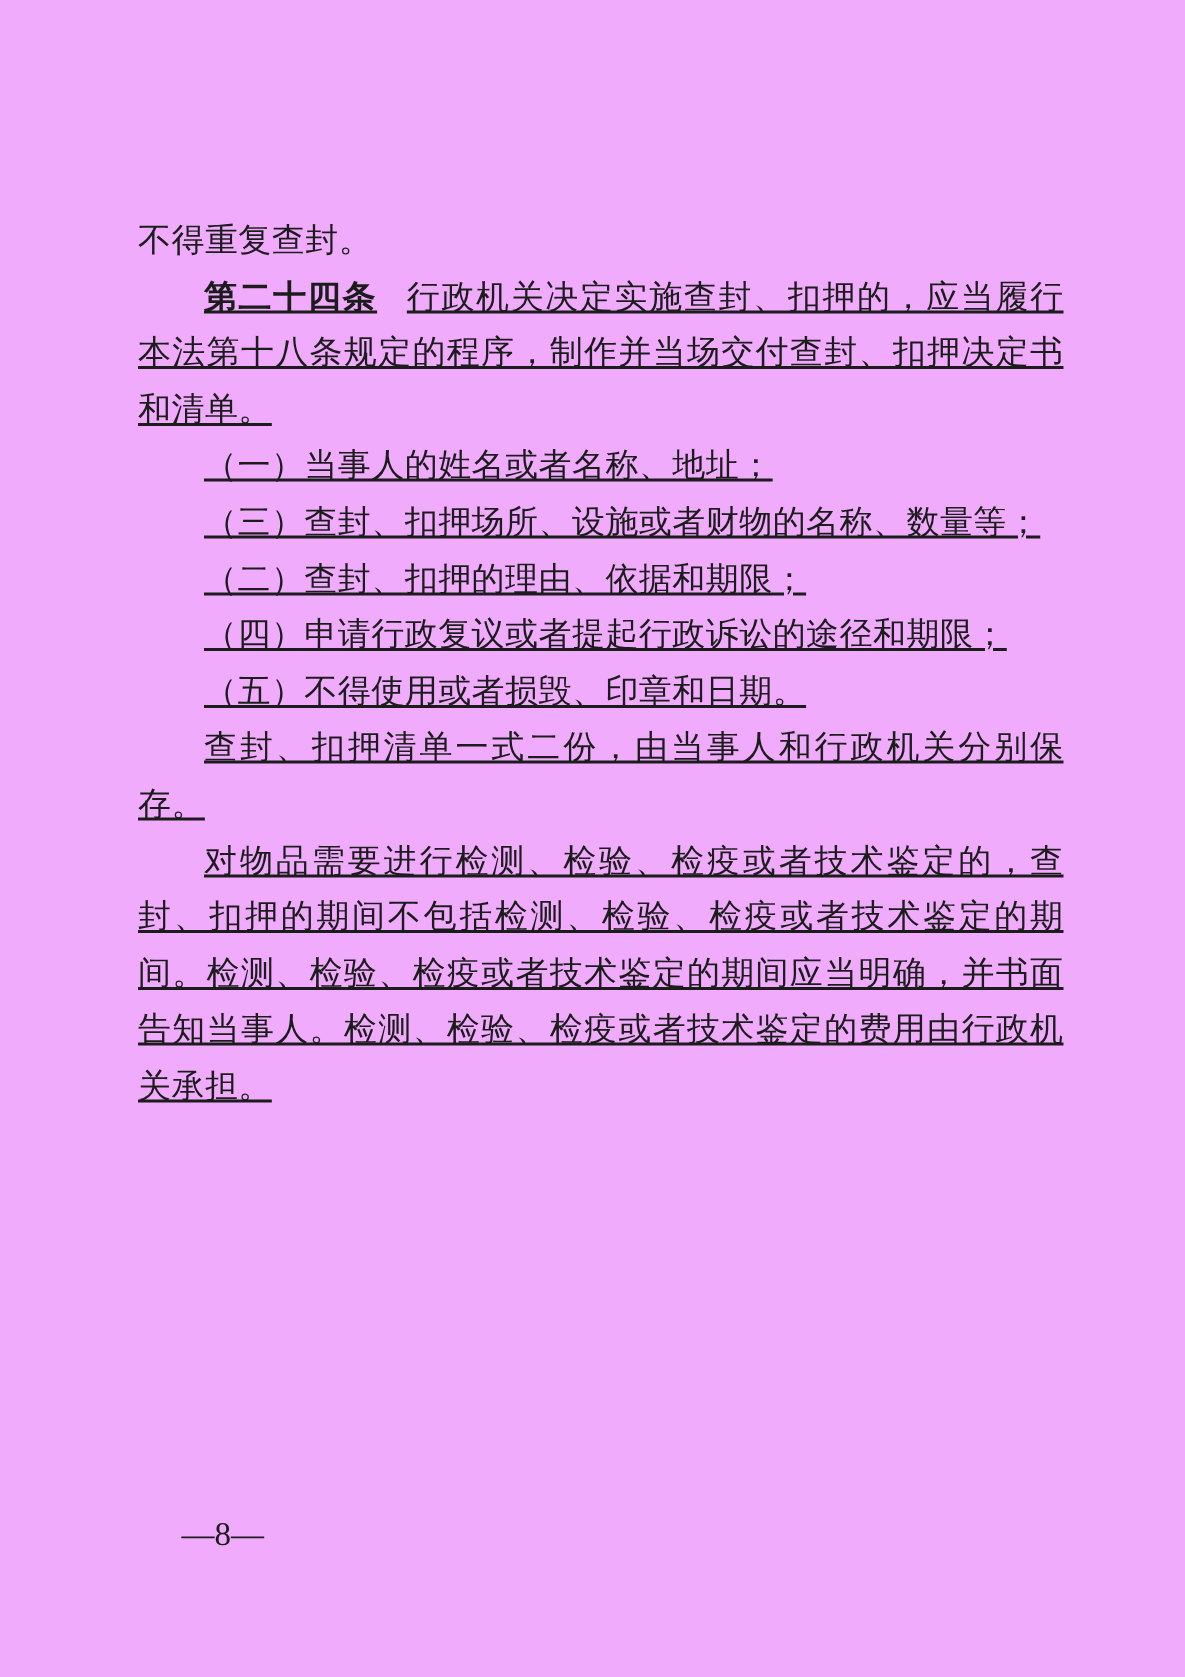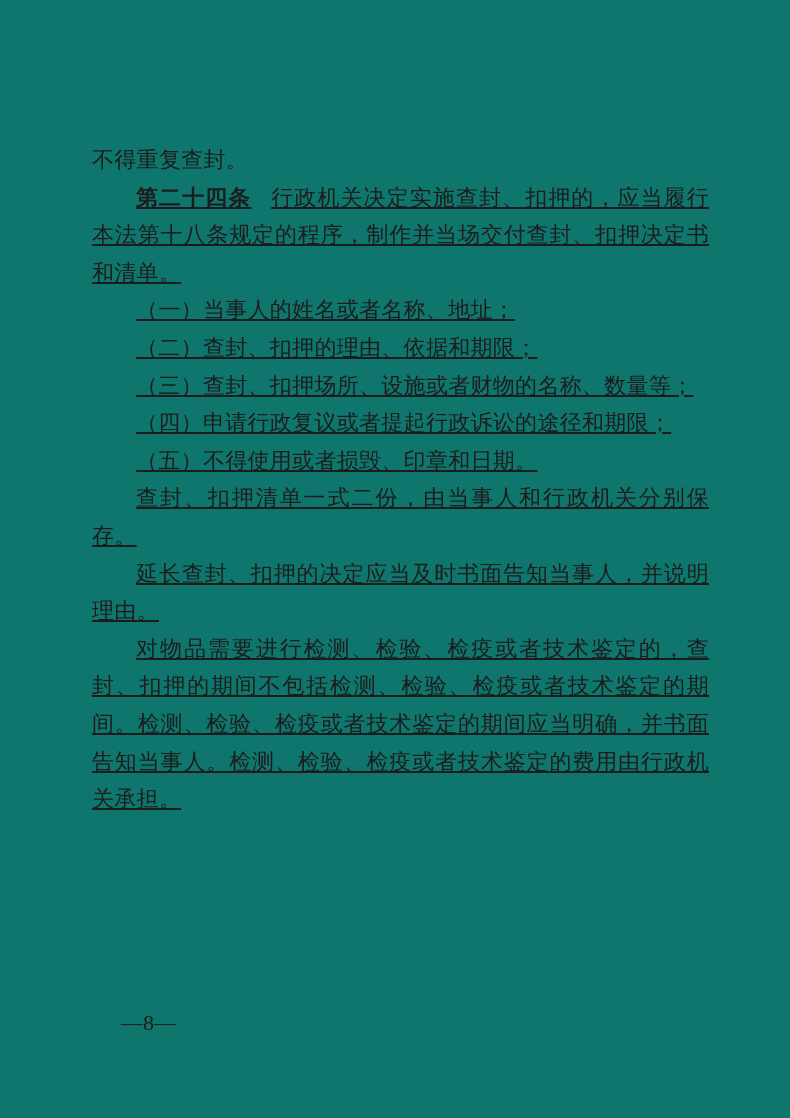--- a/index.html
+++ b/index.html
@@ -4,21 +4,21 @@
 <style>
   html, body {
     margin: 0;
     padding: 0;
     background: #ffffff;
   }
   .page {
     position: relative;
     width: 790px;
     height: 1118px;
-    background: #0f766e;
+    background: #f0abfc;
     overflow: hidden;
     font-family: "Liberation Serif", serif;
     color: #1c1c1c;
   }
   .doc {
     position: absolute;
     left: 92px;
     top: 141px;
     width: 617px;
     font-size: 22px;
@@ -59,32 +59,31 @@
 
   <div class="doc">
 
     <p class="para-cont"><span>不得重复查封。</span></p>
 
     <p class="para-indent"><b class="article-no">第二十四条</b><span>行政机关决定实施查封、扣押的，应当履行本法第十八条规定的程序，制作并当场交付查封、扣押决定书和清单。</span></p>
 
 
     <p class="para-indent"><span>（一）当事人的姓名或者名称、地址；</span></p>
 
+    <p class="para-indent"><span>（三）查封、扣押场所、设施或者财物的名称、数量等；</span></p>
+
     <p class="para-indent"><span>（二）查封、扣押的理由、依据和期限；</span></p>
-
-    <p class="para-indent"><span>（三）查封、扣押场所、设施或者财物的名称、数量等；</span></p>
 
     <p class="para-indent"><span>（四）申请行政复议或者提起行政诉讼的途径和期限；</span></p>
 
     <p class="para-indent"><span>（五）不得使用或者损毁、印章和日期。</span></p>
 
     <p class="para-indent"><span>查封、扣押清单一式二份，由当事人和行政机关分别保存。</span></p>
 
 
-    <p class="para-indent"><span>延长查封、扣押的决定应当及时书面告知当事人，并说明理由。</span></p>
 
     <p class="para-indent"><span>对物品需要进行检测、检验、检疫或者技术鉴定的，查封、扣押的期间不包括检测、检验、检疫或者技术鉴定的期间。检测、检验、检疫或者技术鉴定的期间应当明确，并书面告知当事人。检测、检验、检疫或者技术鉴定的费用由行政机关承担。</span></p>
 
 
   </div>
 
   <div class="footer">
     <span>—8—</span>
   </div>
 

